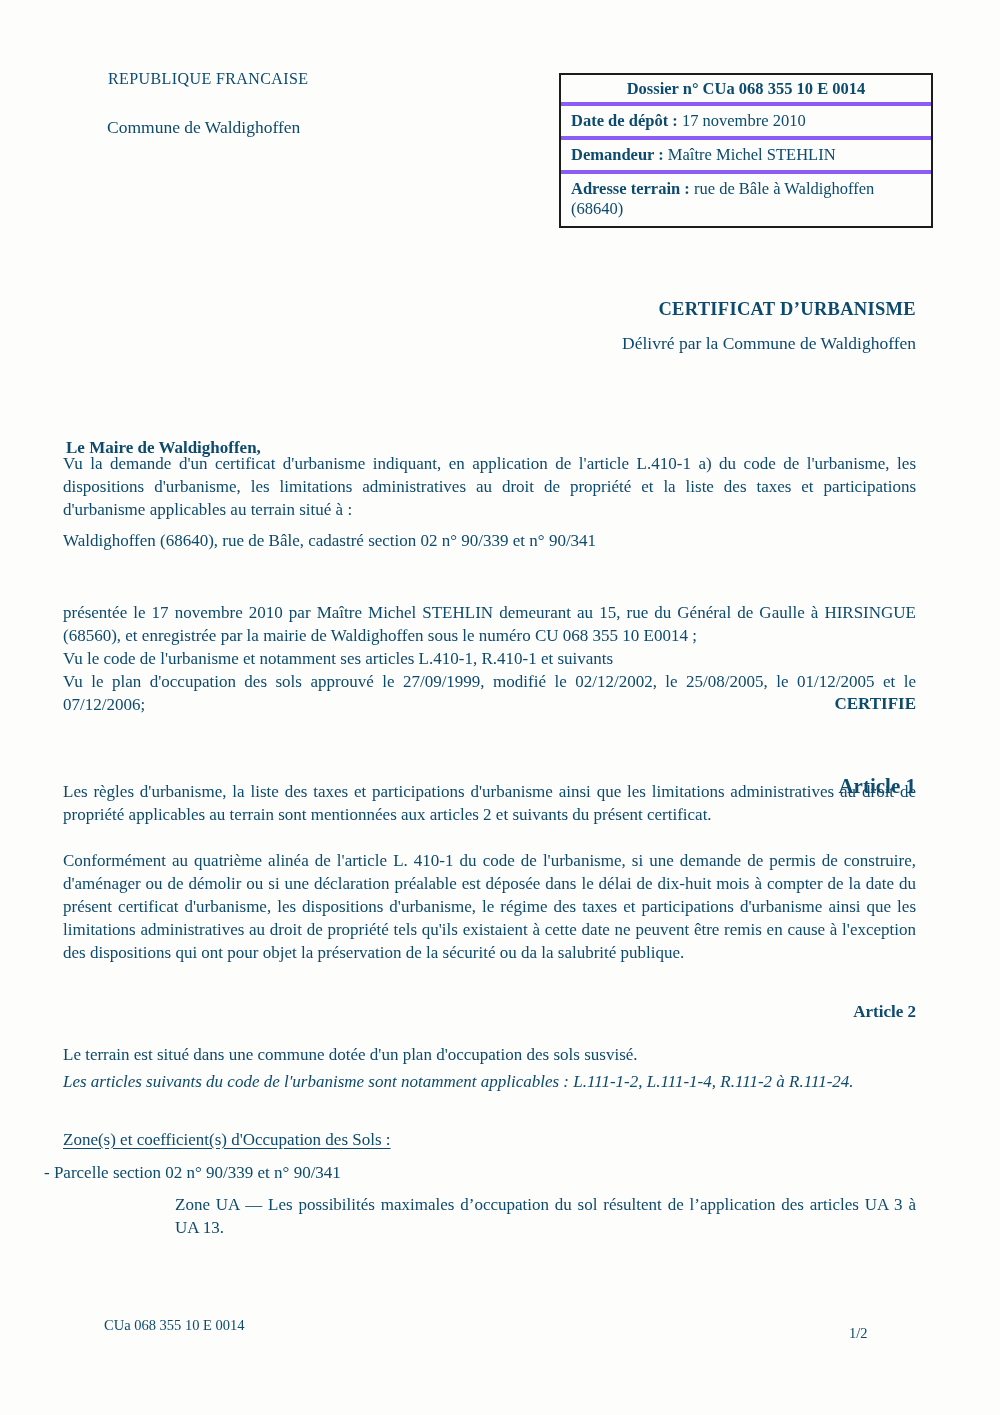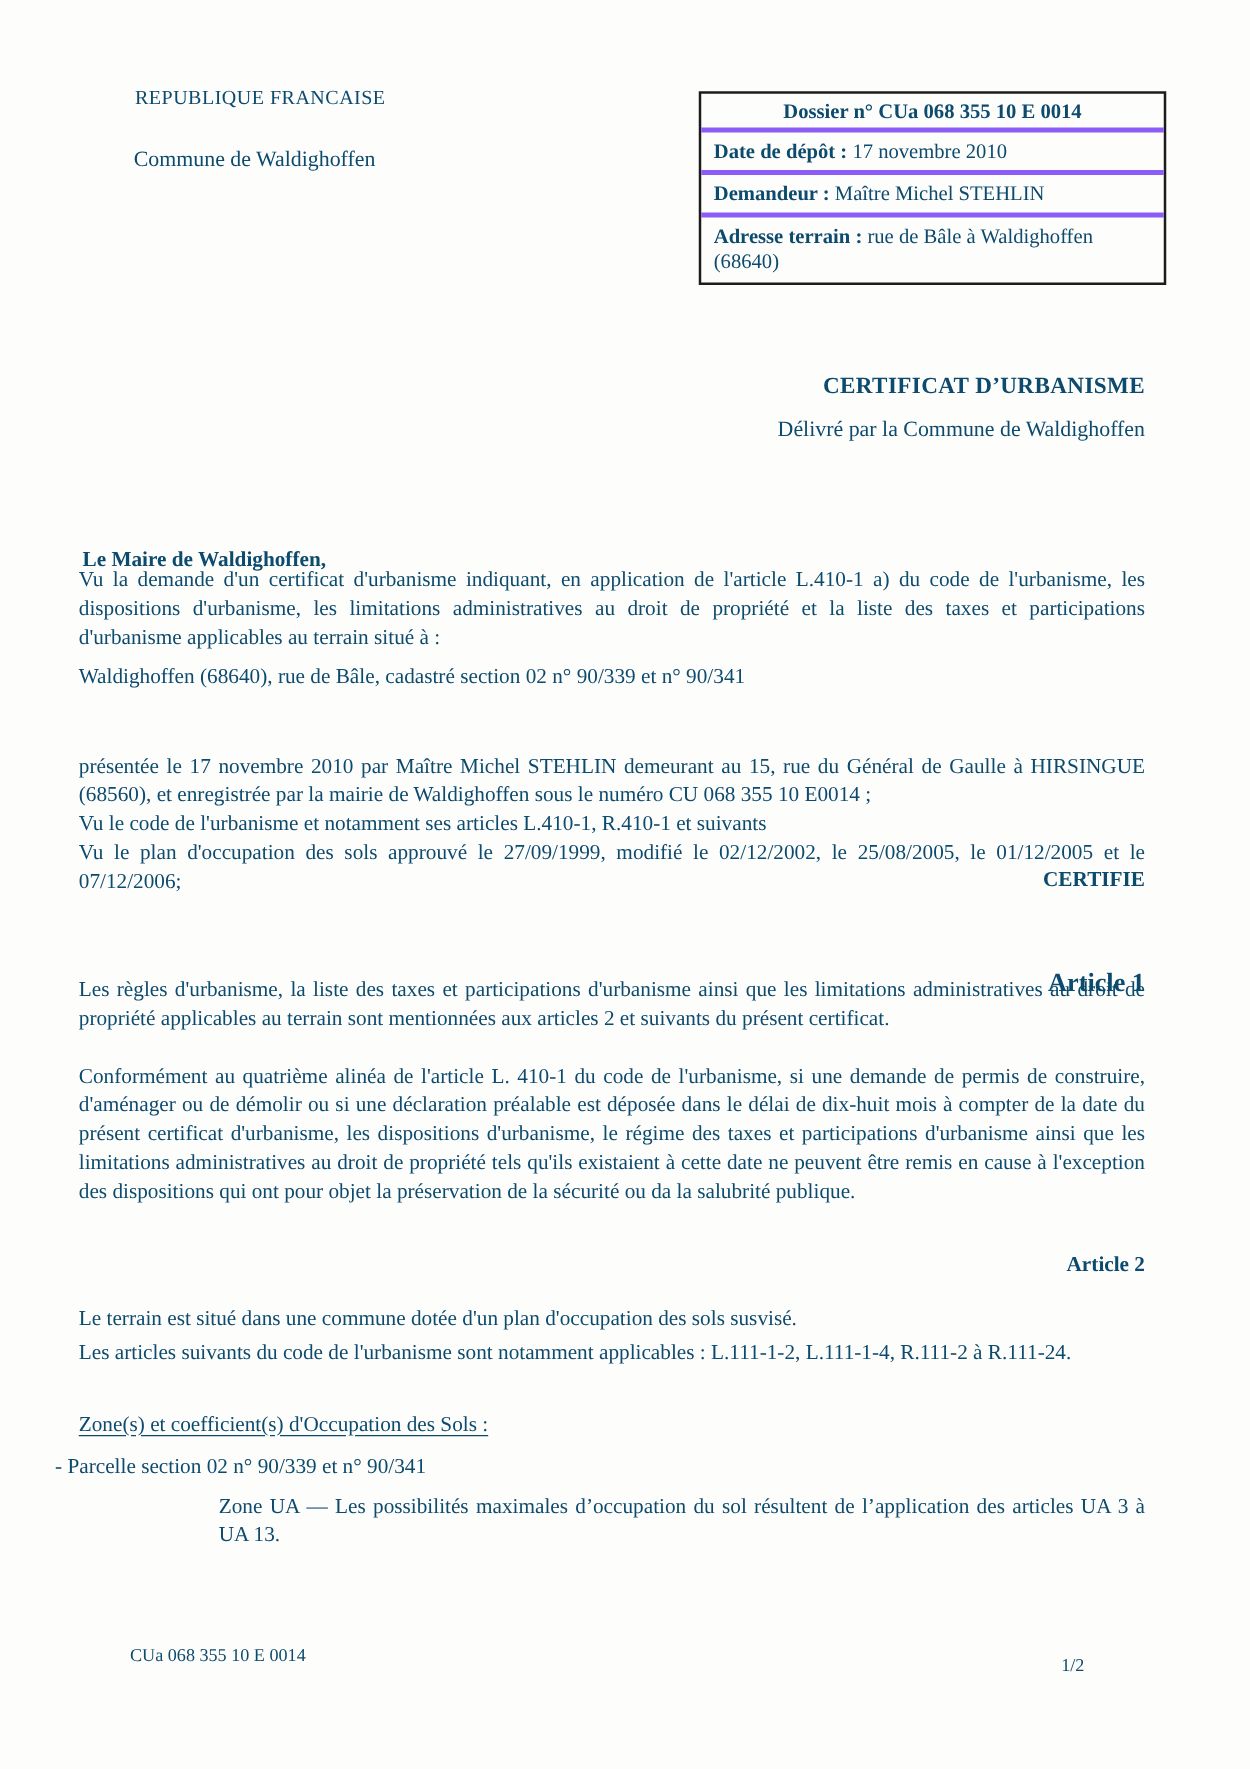--- a/index.html
+++ b/index.html
@@ -44,21 +44,21 @@
   .salutation { left: 66px; top: 409px; font-size: 17px; margin-top: 29px; }
   .p-vu-demande { left: 63px; top: 452px; width: 853px; }
   .line-terrain { left: 63px; top: 529px; width: 853px; }
   .blk-presentee { left: 63px; top: 557px; width: 853px; margin-top: 44px; }
   .h-certifie { left: 63px; top: 694px; width: 853px; font-size: 17px; }
   .h-article1 { left: 63px; top: 774px; width: 853px; font-size: 21px; }
   .a1p1 { left: 63px; top: 780px; width: 853px; }
   .a1p2 { left: 63px; top: 849px; width: 853px; }
   .h-article2 { left: 63px; top: 1002px; width: 853px; font-size: 17px; }
   .blk-article2 { left: 63px; top: 1043px; width: 853px; }
-  .blk-article2 .p2 { margin-top: 4px; }
+  .blk-article2 .p2 { margin-top: 4px; font-style: italic; }
   .h-zones { left: 63px; top: 1130px; font-size: 17px; text-decoration: underline; text-underline-offset: 3px; }
   .line-parcelle { left: 44px; top: 1161px; }
   .p-zone-ua { left: 175px; top: 1193px; width: 741px; }
 
   
   .footer-ref  { left: 104px; top: 1317px; font-size: 14.5px; }
   .footer-page { left: 849px; top: 1325px; font-size: 14.5px; }
 </style>
 </head>
 <body>

